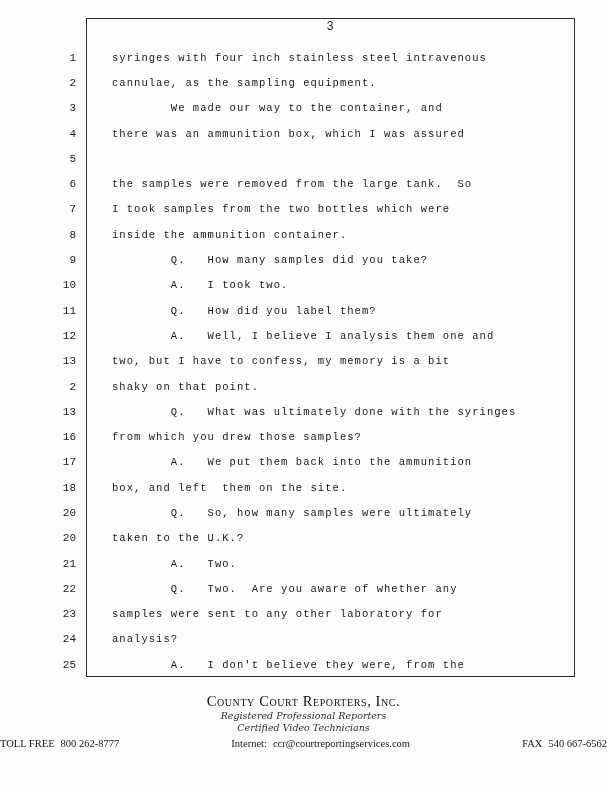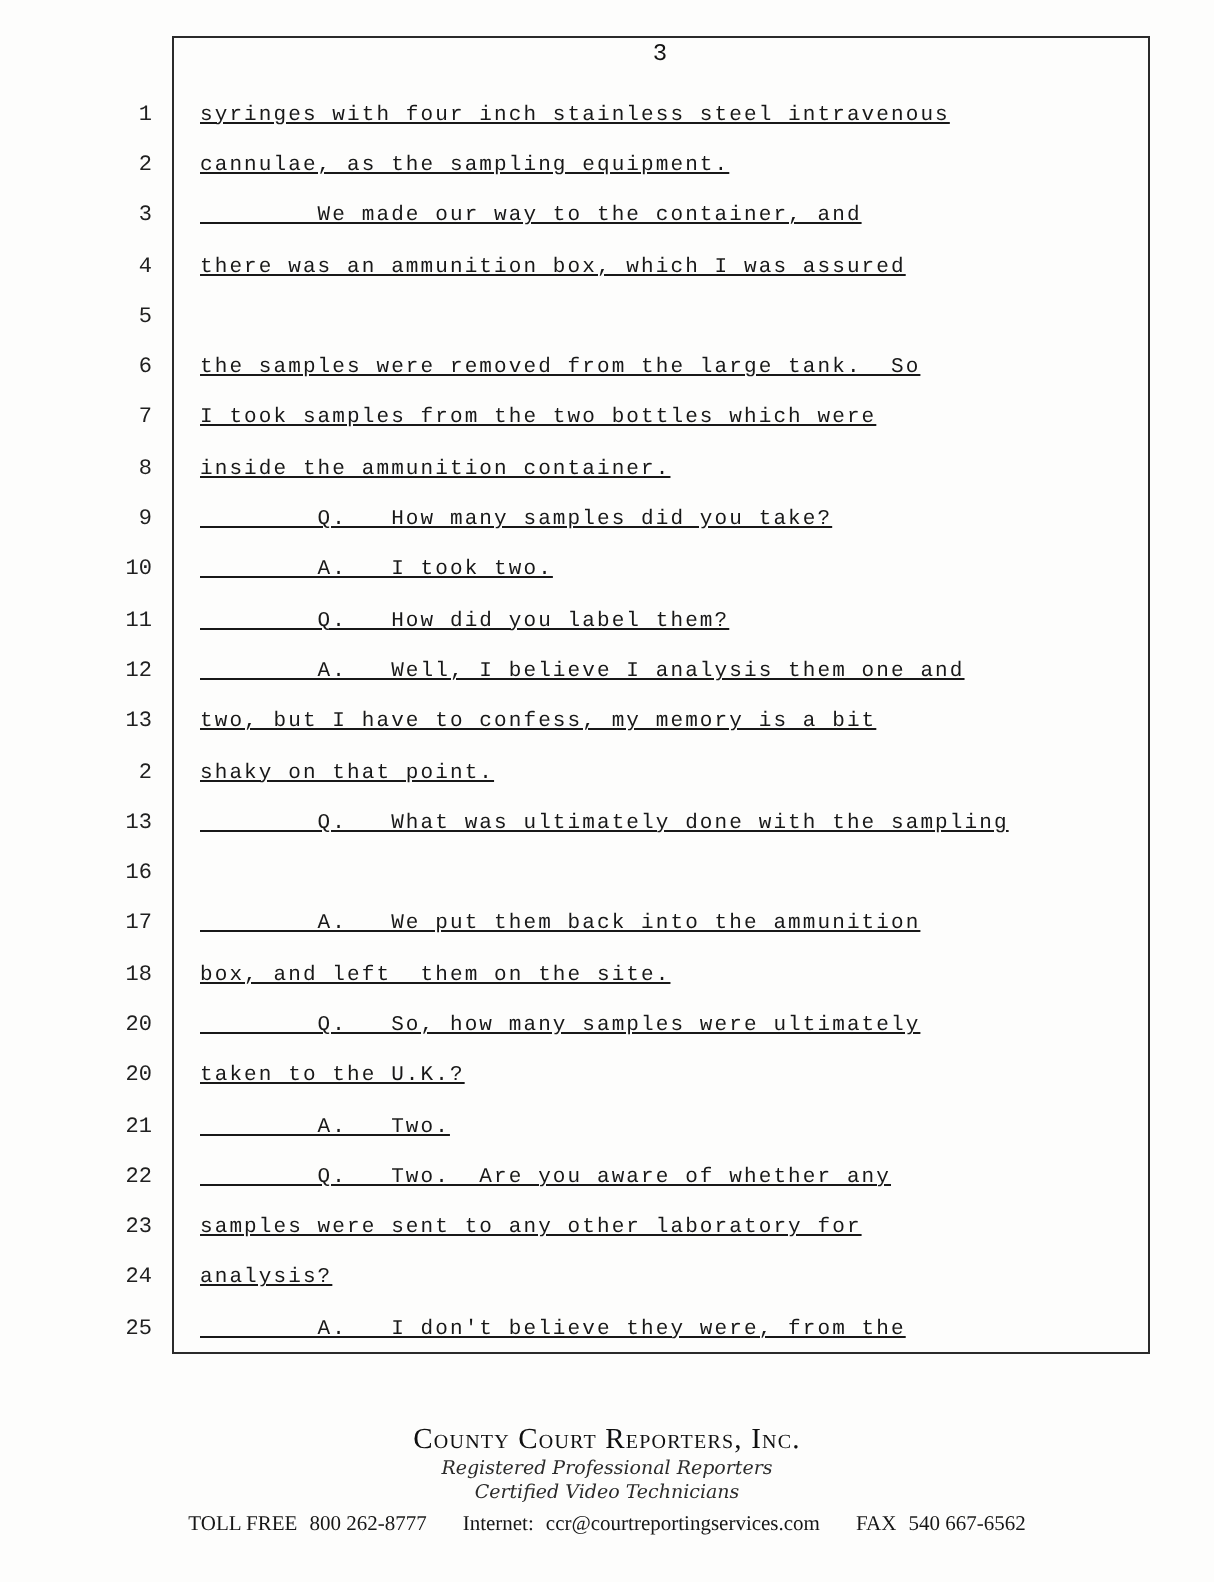--- a/index.html
+++ b/index.html
@@ -39,31 +39,30 @@
     height: 25.3px;
   }
   .row .num {
     width: 76px;
     text-align: right;
     font-size: 11px;
     color: #202020;
     flex: 0 0 auto;
   }
   .row .txt {
-    margin-left: 24px;
+    margin-left: 36px;
     font-size: 10.5px;
     letter-spacing: 1.05px;
     white-space: pre;
     color: #181818;
-    text-decoration: underline;
   }
 
   .footer {
     position: absolute;
-    left: 0; top: 712px; width: 100%;
+    left: 0; top: 693px; width: 100%;
     text-align: center;
     color: #141414;
   }
   .company {
     font-family: "Liberation Serif", serif;
     font-variant: small-caps;
     font-size: 14.5px;
     letter-spacing: 0.6px;
     color: #101010;
   }
@@ -71,21 +70,21 @@
     font-family: "DejaVu Serif", serif;
     font-style: italic;
     font-size: 9.5px;
     line-height: 11.5px;
     color: #2a2a2a;
     text-align: center;
   }
   .contact {
     margin-top: 5px;
     display: flex;
-    justify-content: center;
+    justify-content: space-between;
     gap: 18px;
     font-family: "Liberation Serif", serif;
     font-size: 10.5px;
     color: #161616;
     white-space: pre;
   }
   .contact .pair { display: inline-flex; gap: 6px; }
 </style>
 </head>
 <body>
@@ -147,24 +146,25 @@
     <div class="row">
         <span class="num">13</span>
         <span class="txt">two, but I have to confess, my memory is a bit</span>
       </div>
     <div class="row">
         <span class="num">2</span>
         <span class="txt">shaky on that point.</span>
       </div>
     <div class="row">
         <span class="num">13</span>
-        <span class="txt">        Q.   What was ultimately done with the sampling</span>
+        <span class="txt">        Q.   What was ultimately done with the syringes</span>
       </div>
     <div class="row">
         <span class="num">16</span>
+        <span class="txt">from which you drew those samples?</span>
       </div>
     <div class="row">
         <span class="num">17</span>
         <span class="txt">        A.   We put them back into the ammunition</span>
       </div>
     <div class="row">
         <span class="num">18</span>
         <span class="txt">box, and left  them on the site.</span>
       </div>
     <div class="row">

